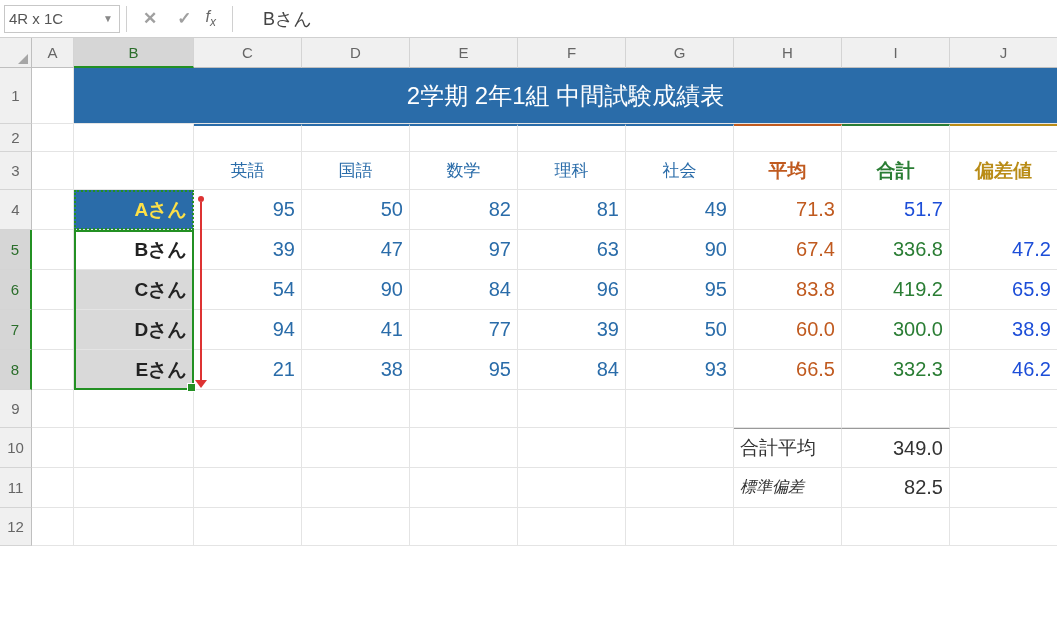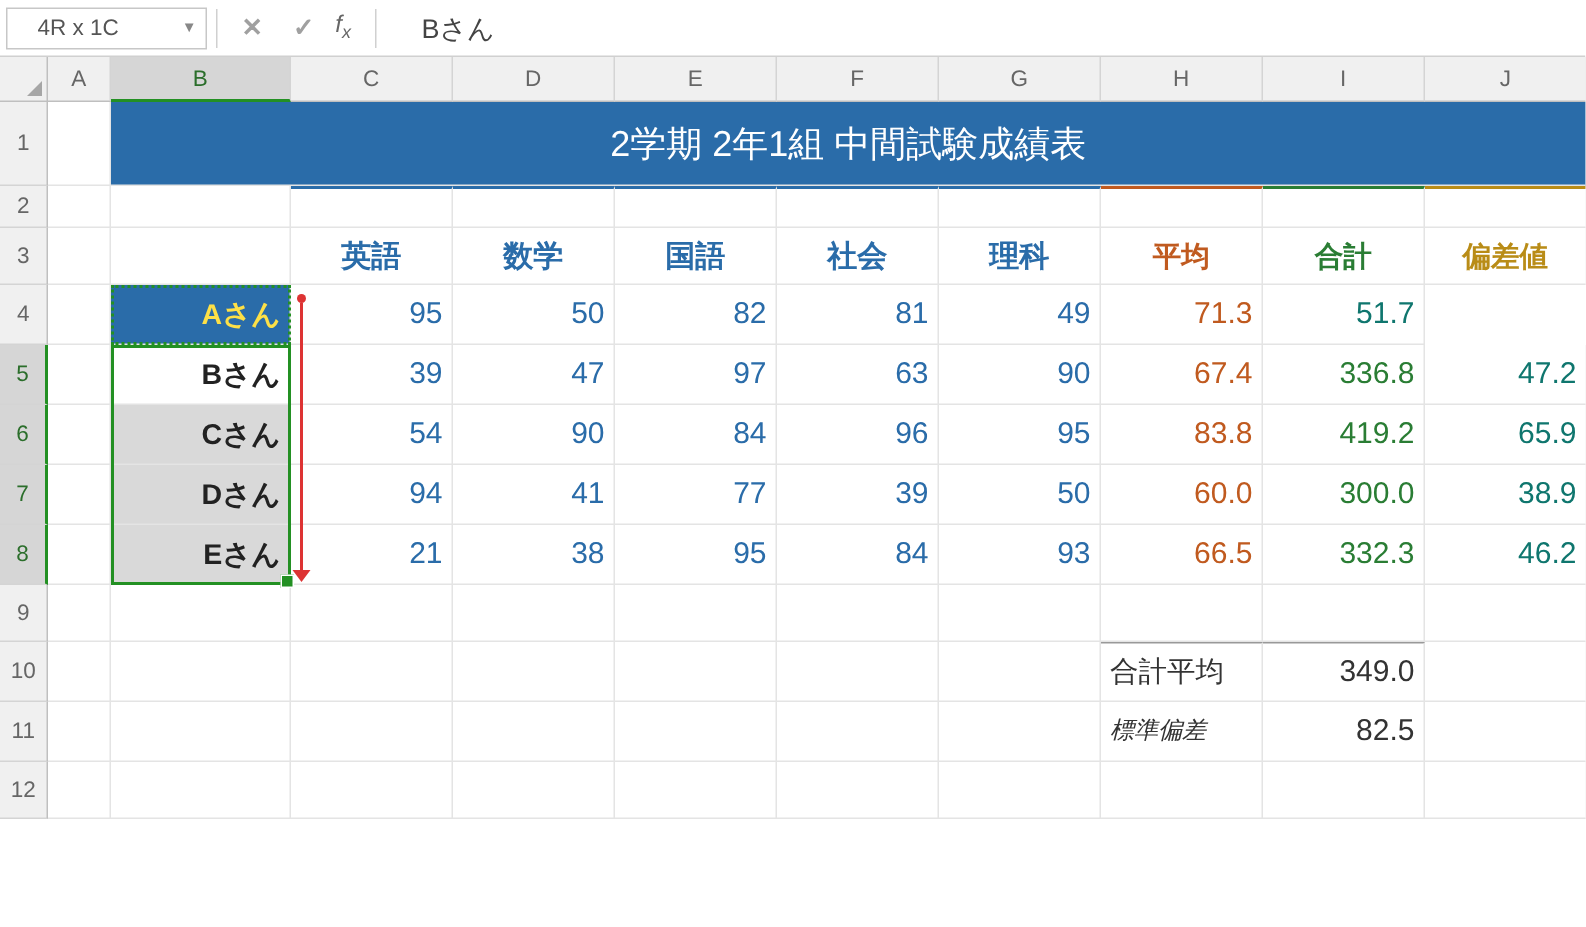--- a/index.html
+++ b/index.html
@@ -1,20 +1,20 @@
 <!DOCTYPE html>
 <html><head>
 <meta charset="utf-8">
 <style>
 * { margin:0; padding:0; box-sizing:border-box; font-family:"Yu Gothic","Segoe UI",Meiryo,sans-serif; }
 body { background:#fff; position:relative; width:1057px; height:618px; overflow:hidden; }
 
 
 .fbar { display:flex; align-items:center; height:38px; border-bottom:1px solid #d0d0d0; background:#fff; padding:0 4px; }
-.name-box { width:134px; height:28px; border:1px solid #c7c7c7; display:flex; align-items:center; padding:0 20px; font-size:15px; color:#555; position:relative; }
+.name-box { width:116px; height:28px; border:1px solid #c7c7c7; display:flex; align-items:center; padding:0 4px; font-size:15px; color:#555; position:relative; }
 .name-box .dd { position:absolute; right:6px; font-size:10px; color:#888; }
 .fbar-sep { width:1px; height:26px; background:#d0d0d0; margin:0 6px; }
 .fbar-btn { color:#a0a0a0; font-size:17px; padding:0 10px; font-weight:bold; cursor:default; }
 .fx { font-style:italic; font-size:16px; color:#666; font-weight:normal; padding:0 10px 0 4px; }
 .formula-input { flex:1; font-size:18px; color:#444; padding-left:24px; }
 
 
 .grid { display:flex; }
 .row-heads { display:flex; flex-direction:column; }
 .corner { width:32px; height:30px; background:#f0f0f0; border-right:1px solid #bfbfbf; border-bottom:1px solid #bfbfbf; position:relative; }
@@ -33,35 +33,35 @@
 
 .cA{width:42px}.cB{width:120px}.cC,.cD,.cE,.cF,.cG,.cH,.cI,.cJ{width:108px}
 
 
 .r1{height:56px}.r2{height:28px}.r3{height:38px}
 .r4,.r5,.r6,.r7,.r8{height:40px}
 .r9{height:38px}.r10,.r11{height:40px}.r12{height:38px}
 
 
 .title { background:#2a6ca9; color:#fff; font-size:24px; justify-content:center; font-weight:500;text-align:center; }
-.hdr { color:#2a6ca9; font-weight:bold; justify-content:center; font-size:20px; }
+.hdr { color:#2a6ca9; font-weight:normal; justify-content:center; font-size:17px; }
 .hdr-avg { color:#c05a1f; font-weight:bold; justify-content:center; font-size:19px; }
 .hdr-sum { color:#2a7d34; font-weight:bold; justify-content:center; font-size:19px; }
 .hdr-dev { color:#b98c17; font-weight:bold; justify-content:center; font-size:19px; }
 .subj-top { border-top:2px solid #2a6ca9; }
 .avg-top  { border-top:2px solid #c05a1f; }
 .sum-top  { border-top:2px solid #2a7d34; }
 .dev-top  { border-top:2px solid #b98c17; }
 .name-active { background:#2a6ca9; color:#fde047; font-weight:bold; justify-content:flex-end; font-size:19px; }
 .name-plain { color:#222; font-weight:bold; justify-content:flex-end; font-size:19px; }
 .name-sel { background:#d9d9d9; color:#222; font-weight:bold; justify-content:flex-end; font-size:19px; }
 .val-blue { color:#2a6ca9; justify-content:flex-end; }
 .val-or { color:#c05a1f; justify-content:flex-end; }
 .val-gr { color:#2a7d34; justify-content:flex-end; }
-.val-ye { color:#0f766e; justify-content:flex-end; }
+.val-ye { color:#1d4ed8; justify-content:flex-end; }
 .sumlbl { color:#333; justify-content:flex-start; font-size:19px; border-top:1px solid #999!important; }
 .sumval { color:#333; justify-content:flex-end; font-size:20px; border-top:1px solid #999!important; }
 .sumlbl2 { color:#333; justify-content:flex-start; font-size:16px;font-style:italic; }
 .sumval2 { color:#333; justify-content:flex-end; font-size:20px; }
 
 
 .marquee { position:absolute; border:2px dotted #239023; pointer-events:none; }
 .solid-sel { position:absolute; border:2px solid #239023; pointer-events:none; }
 .solid-sel::after { content:""; position:absolute; right:-4px; bottom:-4px; width:7px; height:7px; background:#239023; border:1px solid #fff; }
 .arrow { position:absolute; width:2px; background:#d33; }
@@ -134,24 +134,24 @@
           <div class="cell cH avg-top"></div>
           <div class="cell cI sum-top"></div>
           <div class="cell cJ dev-top"></div>
 
         </div>
 
         <div class="row r3">
           <div class="cell cA"></div>
           <div class="cell cB"></div>
           <div class="cell cC hdr">英語</div>
+          <div class="cell cD hdr">国語</div>
           <div class="cell cE hdr">数学</div>
-          <div class="cell cD hdr">国語</div>
+          <div class="cell cF hdr">理科</div>
           <div class="cell cG hdr">社会</div>
-          <div class="cell cF hdr">理科</div>
           <div class="cell cH hdr-avg">平均</div>
           <div class="cell cI hdr-sum">合計</div>
           <div class="cell cJ hdr-dev">偏差値</div>
 
         </div>
 
         <div class="row r4">
           <div class="cell cA"></div>
           <div class="cell cB name-active">Aさん</div>
           <div class="cell cC val-blue">95</div>

